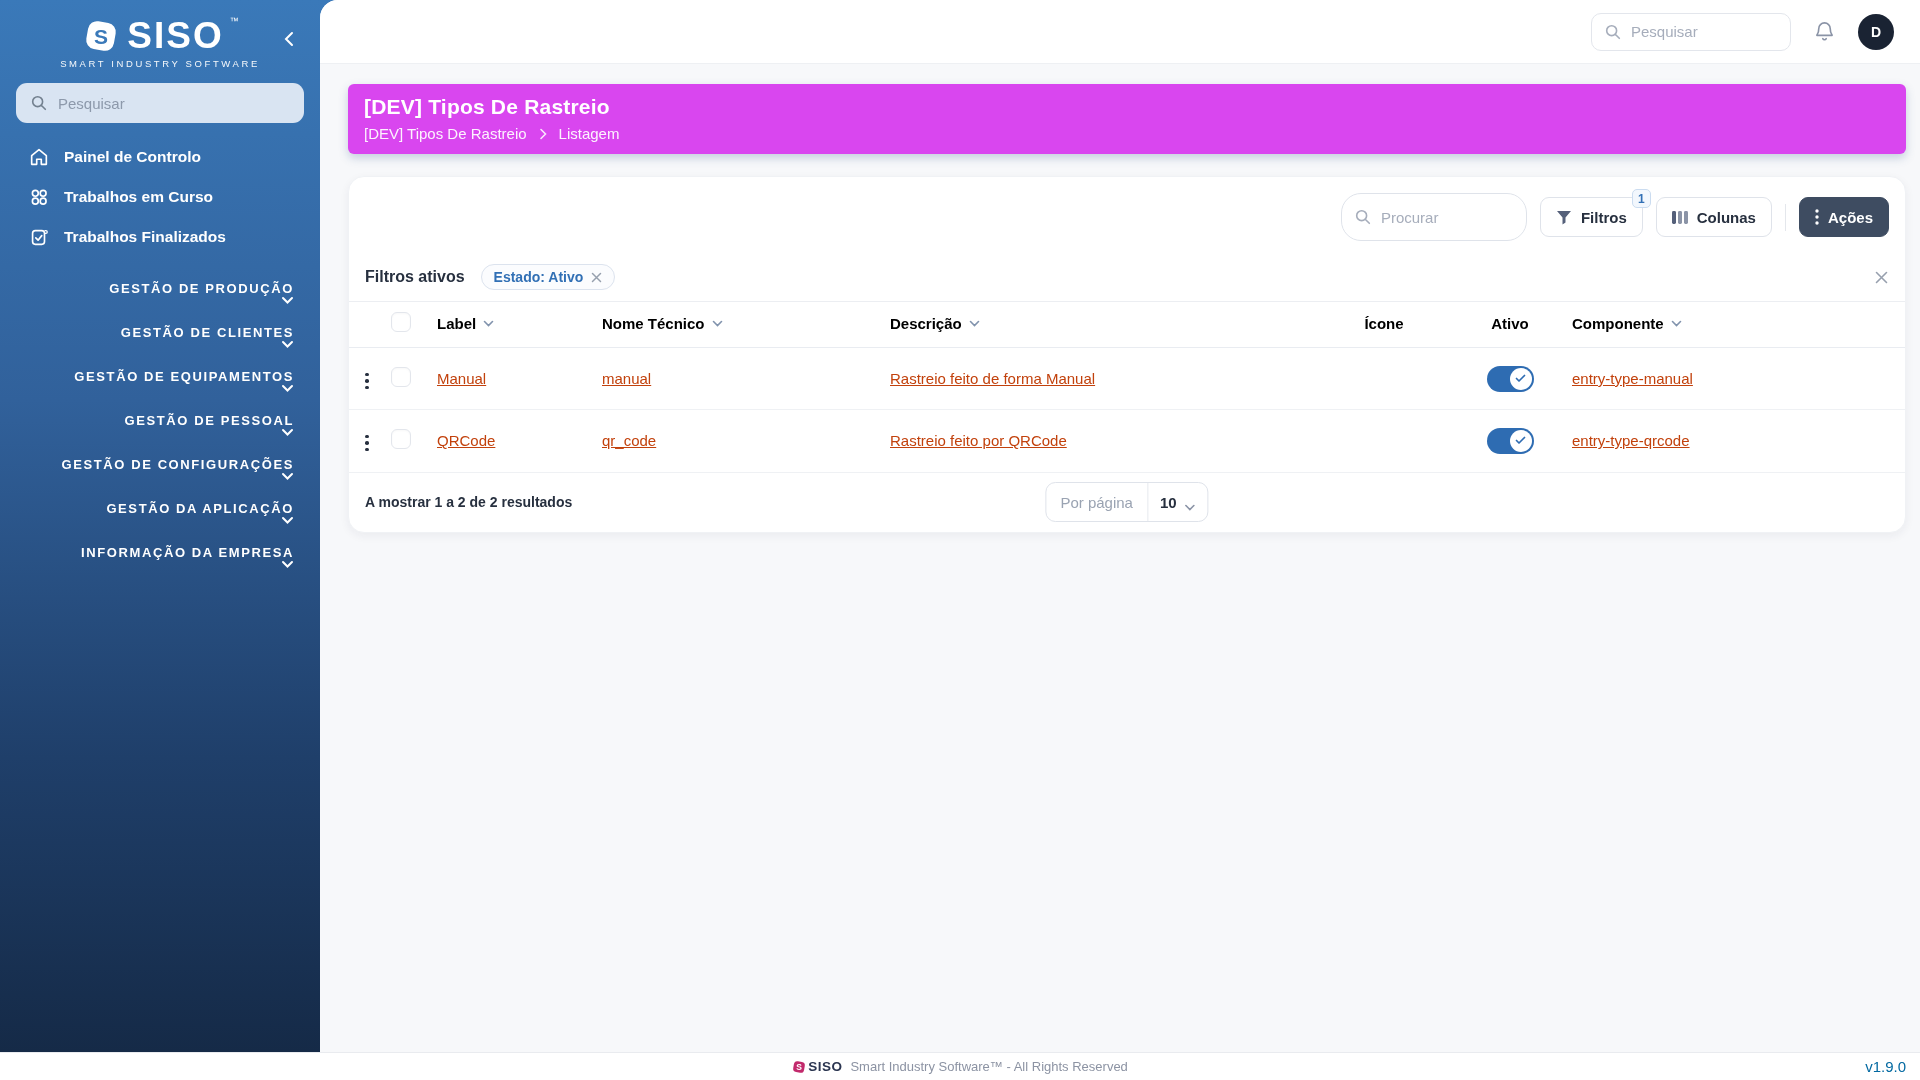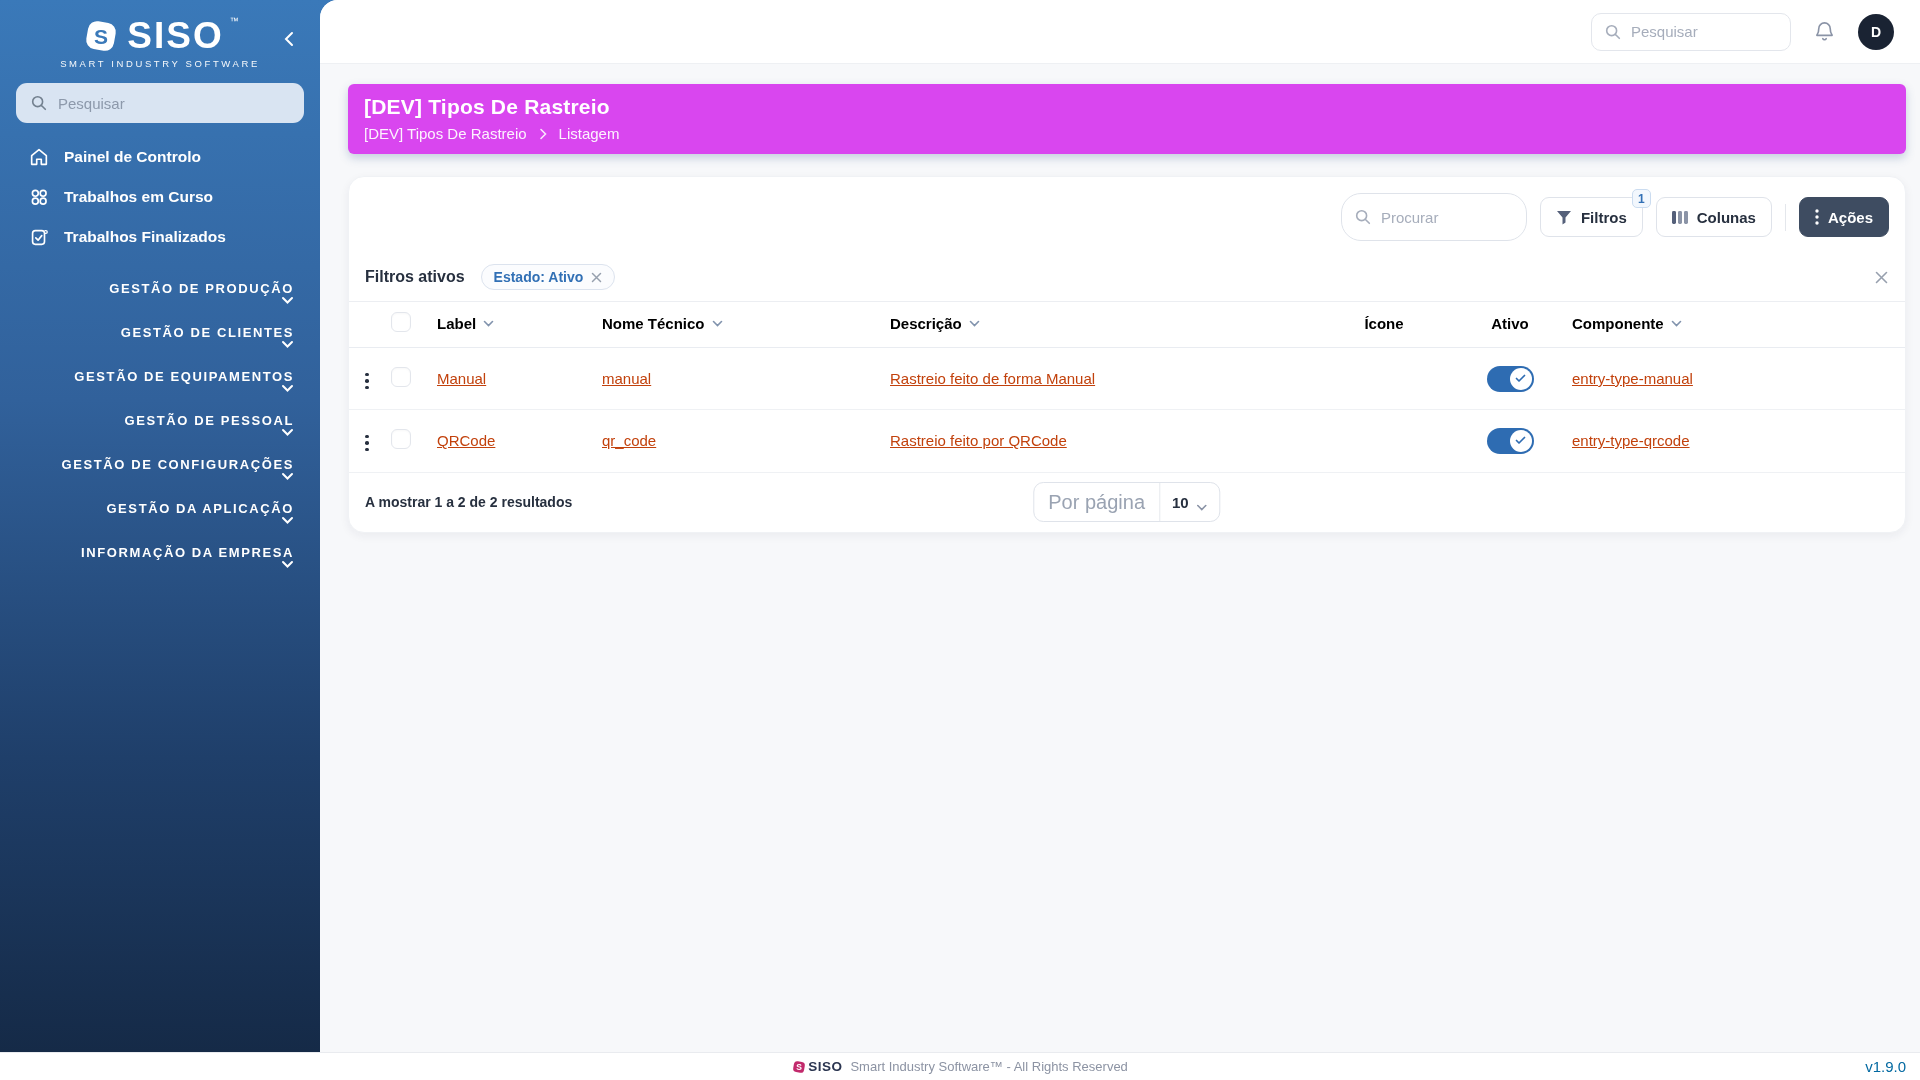--- a/index.html
+++ b/index.html
@@ -93,21 +93,21 @@
   .toggle { width:47px; height:26px; border-radius:13px; background:#2e6cb2; position:relative;
     display:inline-block; cursor:pointer; vertical-align:middle; }
   .toggle .knob { position:absolute; top:2px; right:2px; width:22px; height:22px; border-radius:50%;
     background:#fff; display:flex; align-items:center; justify-content:center; }
 
   .pagination { position:relative; display:flex; align-items:center; border-top:1px solid #eff1f4;
     height:60px; padding:0 16px; }
   .pag-summary { font-size:14px; font-weight:600; }
   .per-page { position:absolute; left:50%; transform:translateX(-50%); display:flex; align-items:center;
     height:40px; border:1px solid #dfe3ea; border-radius:10px; overflow:hidden; background:#fff; cursor:pointer; }
-  .per-page .pp-label { padding:0 14px; font-size:20px; color:#9aa3b2; border-right:1px solid #e6e9ee;
+  .per-page .pp-label { padding:0 14px; font-size:15px; color:#9aa3b2; border-right:1px solid #e6e9ee;
     height:100%; display:flex; align-items:center; }
   .per-page .pp-value { padding:0 12px; font-size:15px; font-weight:700; color:#27303f; display:flex;
     align-items:flex-end; gap:8px; }
 
   .page-footer { flex:0 0 28px; height:28px; background:#fff; border-top:1px solid #e9ebef; position:relative;
     display:flex; align-items:center; justify-content:center; gap:8px; font-size:13px; color:#8c93a3; }
   .f-brand { display:flex; align-items:center; gap:2px; }
   .f-siso { font-weight:800; font-size:13.5px; color:#2b3550; letter-spacing:.5px; }
   .f-version { position:absolute; right:14px; font-size:15px; color:#0369a1; }
   svg { display:block; }

